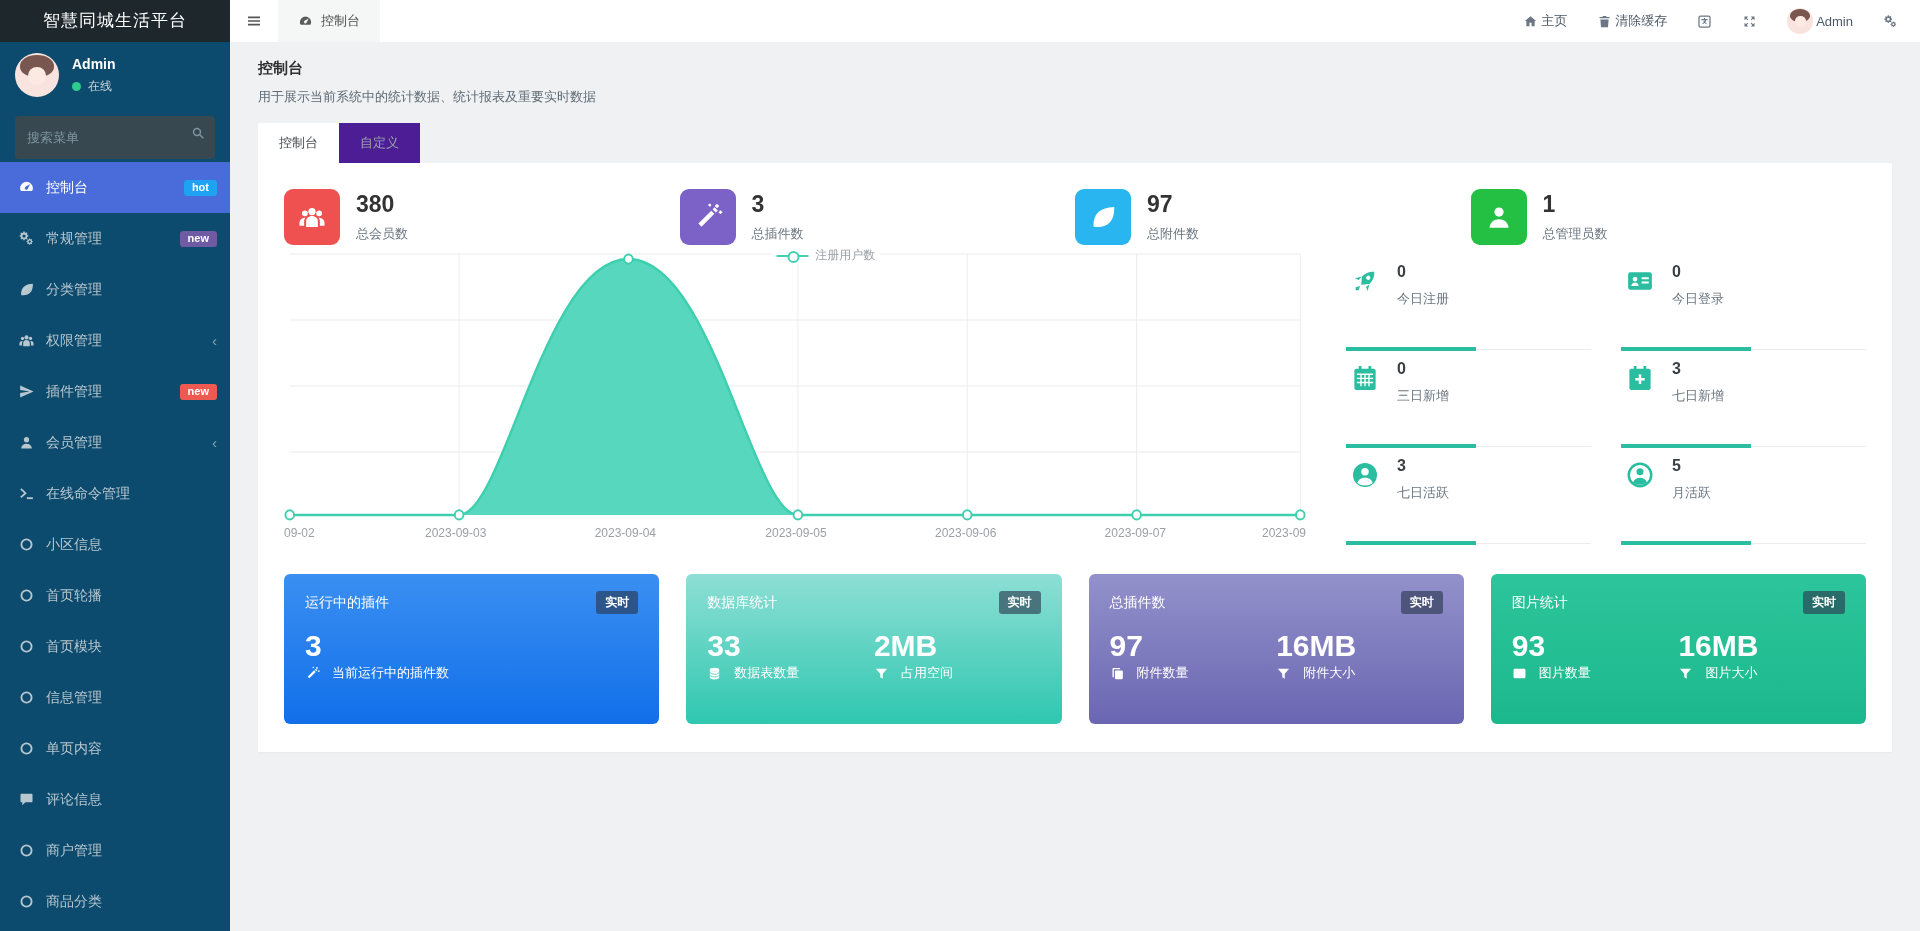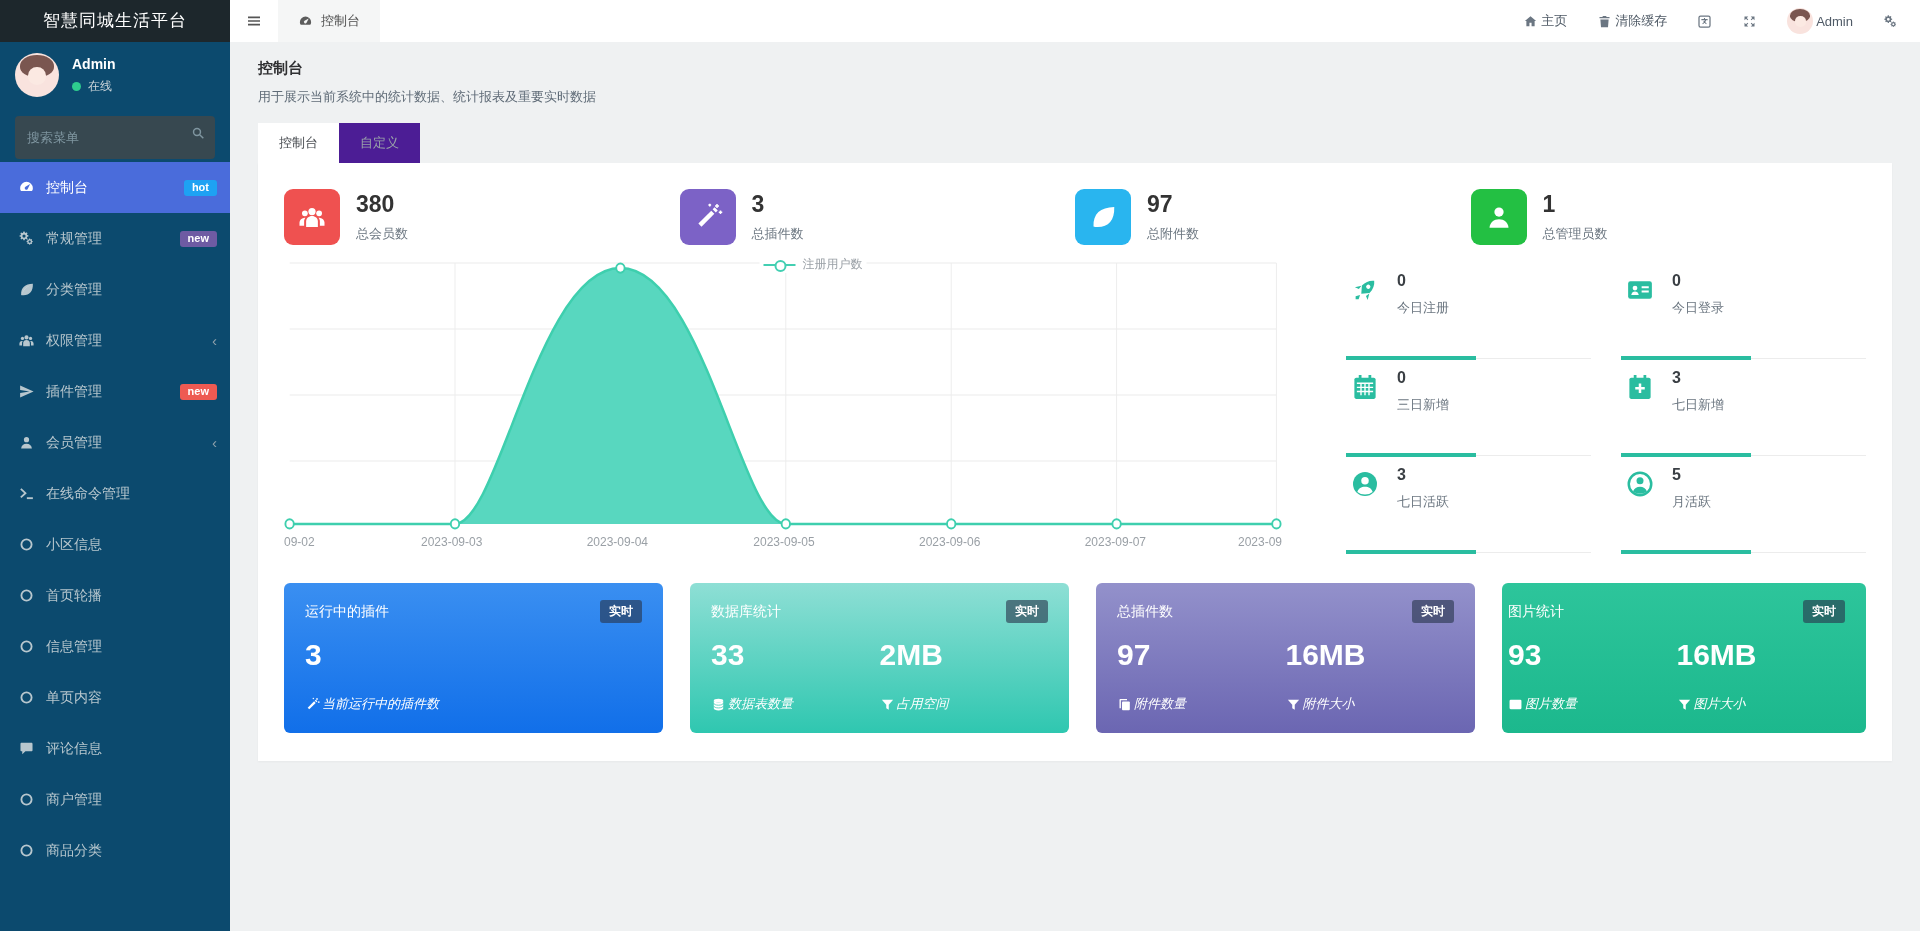--- a/index.html
+++ b/index.html
@@ -64,21 +64,21 @@
   .stat-ic { width:56px; height:56px; border-radius:9px; color:#fff; display:flex; align-items:center; justify-content:center; flex:none; }
   .stat-ic .ic { width:30px; height:30px; }
   .stat-red    { background:#ef5150; }
   .stat-purple { background:#7c62c6; }
   .stat-blue   { background:#29b5ef; }
   .stat-green  { background:#23c043; }
   .stat-val { font-size:23px; font-weight:bold; color:#333; }
   .stat-label { font-size:13px; color:#6b7680; margin-top:7px; }
 
   
-  .mid-row { display:flex; gap:64px; margin-top:17px; }
+  .mid-row { display:flex; gap:40px; margin-top:8px; }
   .chart-wrap { flex:1; position:relative; min-width:0; }
   .chart-svg { width:100%; height:268px; }
   .legend { position:absolute; top:-6px; left:53%; transform:translateX(-50%); display:flex; align-items:center; gap:7px; color:#9aa0a6; font-size:12px; cursor:pointer; background:#fff; padding:0 4px; }
   .legend-marker { width:32px; height:12px; position:relative; }
   .legend-marker::before { content:''; position:absolute; left:0; right:0; top:5px; height:2px; background:#43cfb2; }
   .legend-marker::after { content:''; position:absolute; left:11px; top:1px; width:8px; height:8px; border:2px solid #43cfb2; border-radius:50%; background:#fff; }
   .x-labels { position:relative; height:18px; font-size:12px; color:#9aa0a6; margin-top:5px; }
   .x-labels span { position:absolute; transform:translateX(-50%); white-space:nowrap; }
   .x-labels .xl-first { left:0; transform:none; }
   .x-labels .xl-1 { left:16.8%; }
@@ -96,27 +96,27 @@
   .tile-ic .ic { width:30px; height:30px; }
   .tile-val { font-size:16px; font-weight:bold; color:#3a3f44; }
   .tile-label { font-size:13px; color:#6b7680; margin-top:9px; }
 
   
   .cards { display:flex; gap:27px; margin-top:30px; }
   .card { flex:1; border-radius:6px; color:#fff; padding:17px 21px 15px; height:150px; }
   .card-blue   { background:linear-gradient(180deg,#3a8ff1,#116fe9); }
   .card-teal   { background:linear-gradient(180deg,#8edfd5,#2fc7b0); }
   .card-purple { background:linear-gradient(180deg,#9391cb,#6b66b2); }
-  .card-green  { background:linear-gradient(180deg,#2dc59b,#1cb88d);padding-left:6px; }
+  .card-green  { background:linear-gradient(180deg,#2dc59b,#1cb88d); }
   .card-head { display:flex; justify-content:space-between; align-items:center; font-size:14px;gap:44px; }
   .rt-badge { background:rgba(40,54,76,.62); font-size:12px; font-weight:bold; padding:3px 9px; border-radius:3px; }
   .card-body { display:flex; margin-top:15px; }
   .card-col { flex:1; min-width:0; }
   .card-val { font-size:30px; font-weight:bold; }
-  .card-label { margin-top:23px; font-size:13px; display:flex; align-items:center; gap:2px;font-style:italic; }
+  .card-label { margin-top:1px; font-size:13px; display:flex; align-items:center; gap:12px; }
   .card-label .ic { width:15px; height:15px; }
 </style>
 </head>
 <body>
 
 <svg width="0" height="0" style="position:absolute">
   <defs>
     <symbol id="i-menu" viewBox="0 0 24 24">
         <path d="M4 6h16v2.2H4zM4 10.9h16v2.2H4zM4 15.8h16v2.2H4z"></path>
       </symbol>
@@ -306,20 +306,26 @@
       <svg class="ic">
           <use href="#i-circle-o"></use>
         </svg>
       <span>小区信息</span>
     </div>
     <div class="nav-item">
       <svg class="ic">
           <use href="#i-circle-o"></use>
         </svg>
       <span>首页轮播</span>
+    </div>
+    <div class="nav-item">
+      <svg class="ic">
+          <use href="#i-circle-o"></use>
+        </svg>
+      <span>首页模块</span>
     </div>
     <div class="nav-item">
       <svg class="ic">
           <use href="#i-circle-o"></use>
         </svg>
       <span>信息管理</span>
     </div>
     <div class="nav-item">
       <svg class="ic">
           <use href="#i-circle-o"></use>

